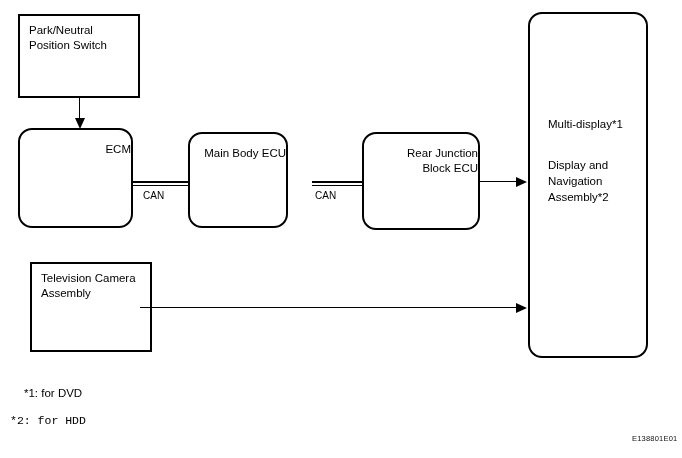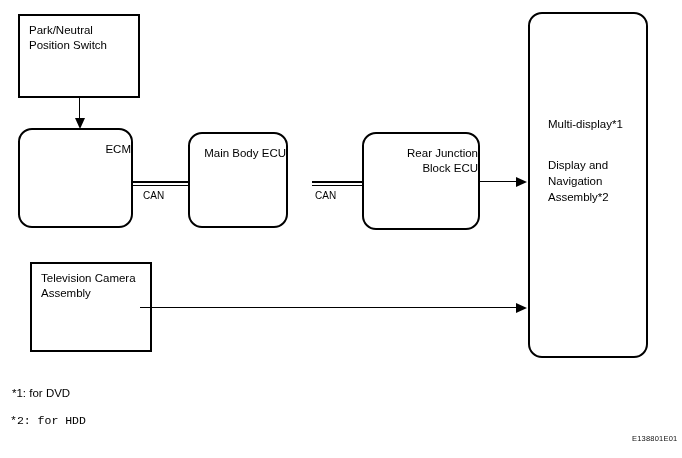--- a/index.html
+++ b/index.html
@@ -180,18 +180,18 @@
   <div class="box rounded" style="left:528px; top:12px; width:120px; height:346px;">
     <div class="box-label label-display">
       <span>Multi-display*1</span>
       <span class="spacer"></span>
       <span>Display and
 Navigation
 Assembly*2</span>
     </div>
   </div>
 
-  <div class="footnote" style="left:12px; top:386px;text-align:right;">*1: for DVD</div>
+  <div class="footnote" style="left:24px; top:386px;text-align:right;">*1: for DVD</div>
   <div class="footnote" style="left:10px; top:414px;font-family:Liberation Mono, monospace;">*2: for HDD</div>
 
   <div class="figure-id" style="left:632px; top:434px;">E138801E01</div>
 
 </div>
 
 </body></html>

